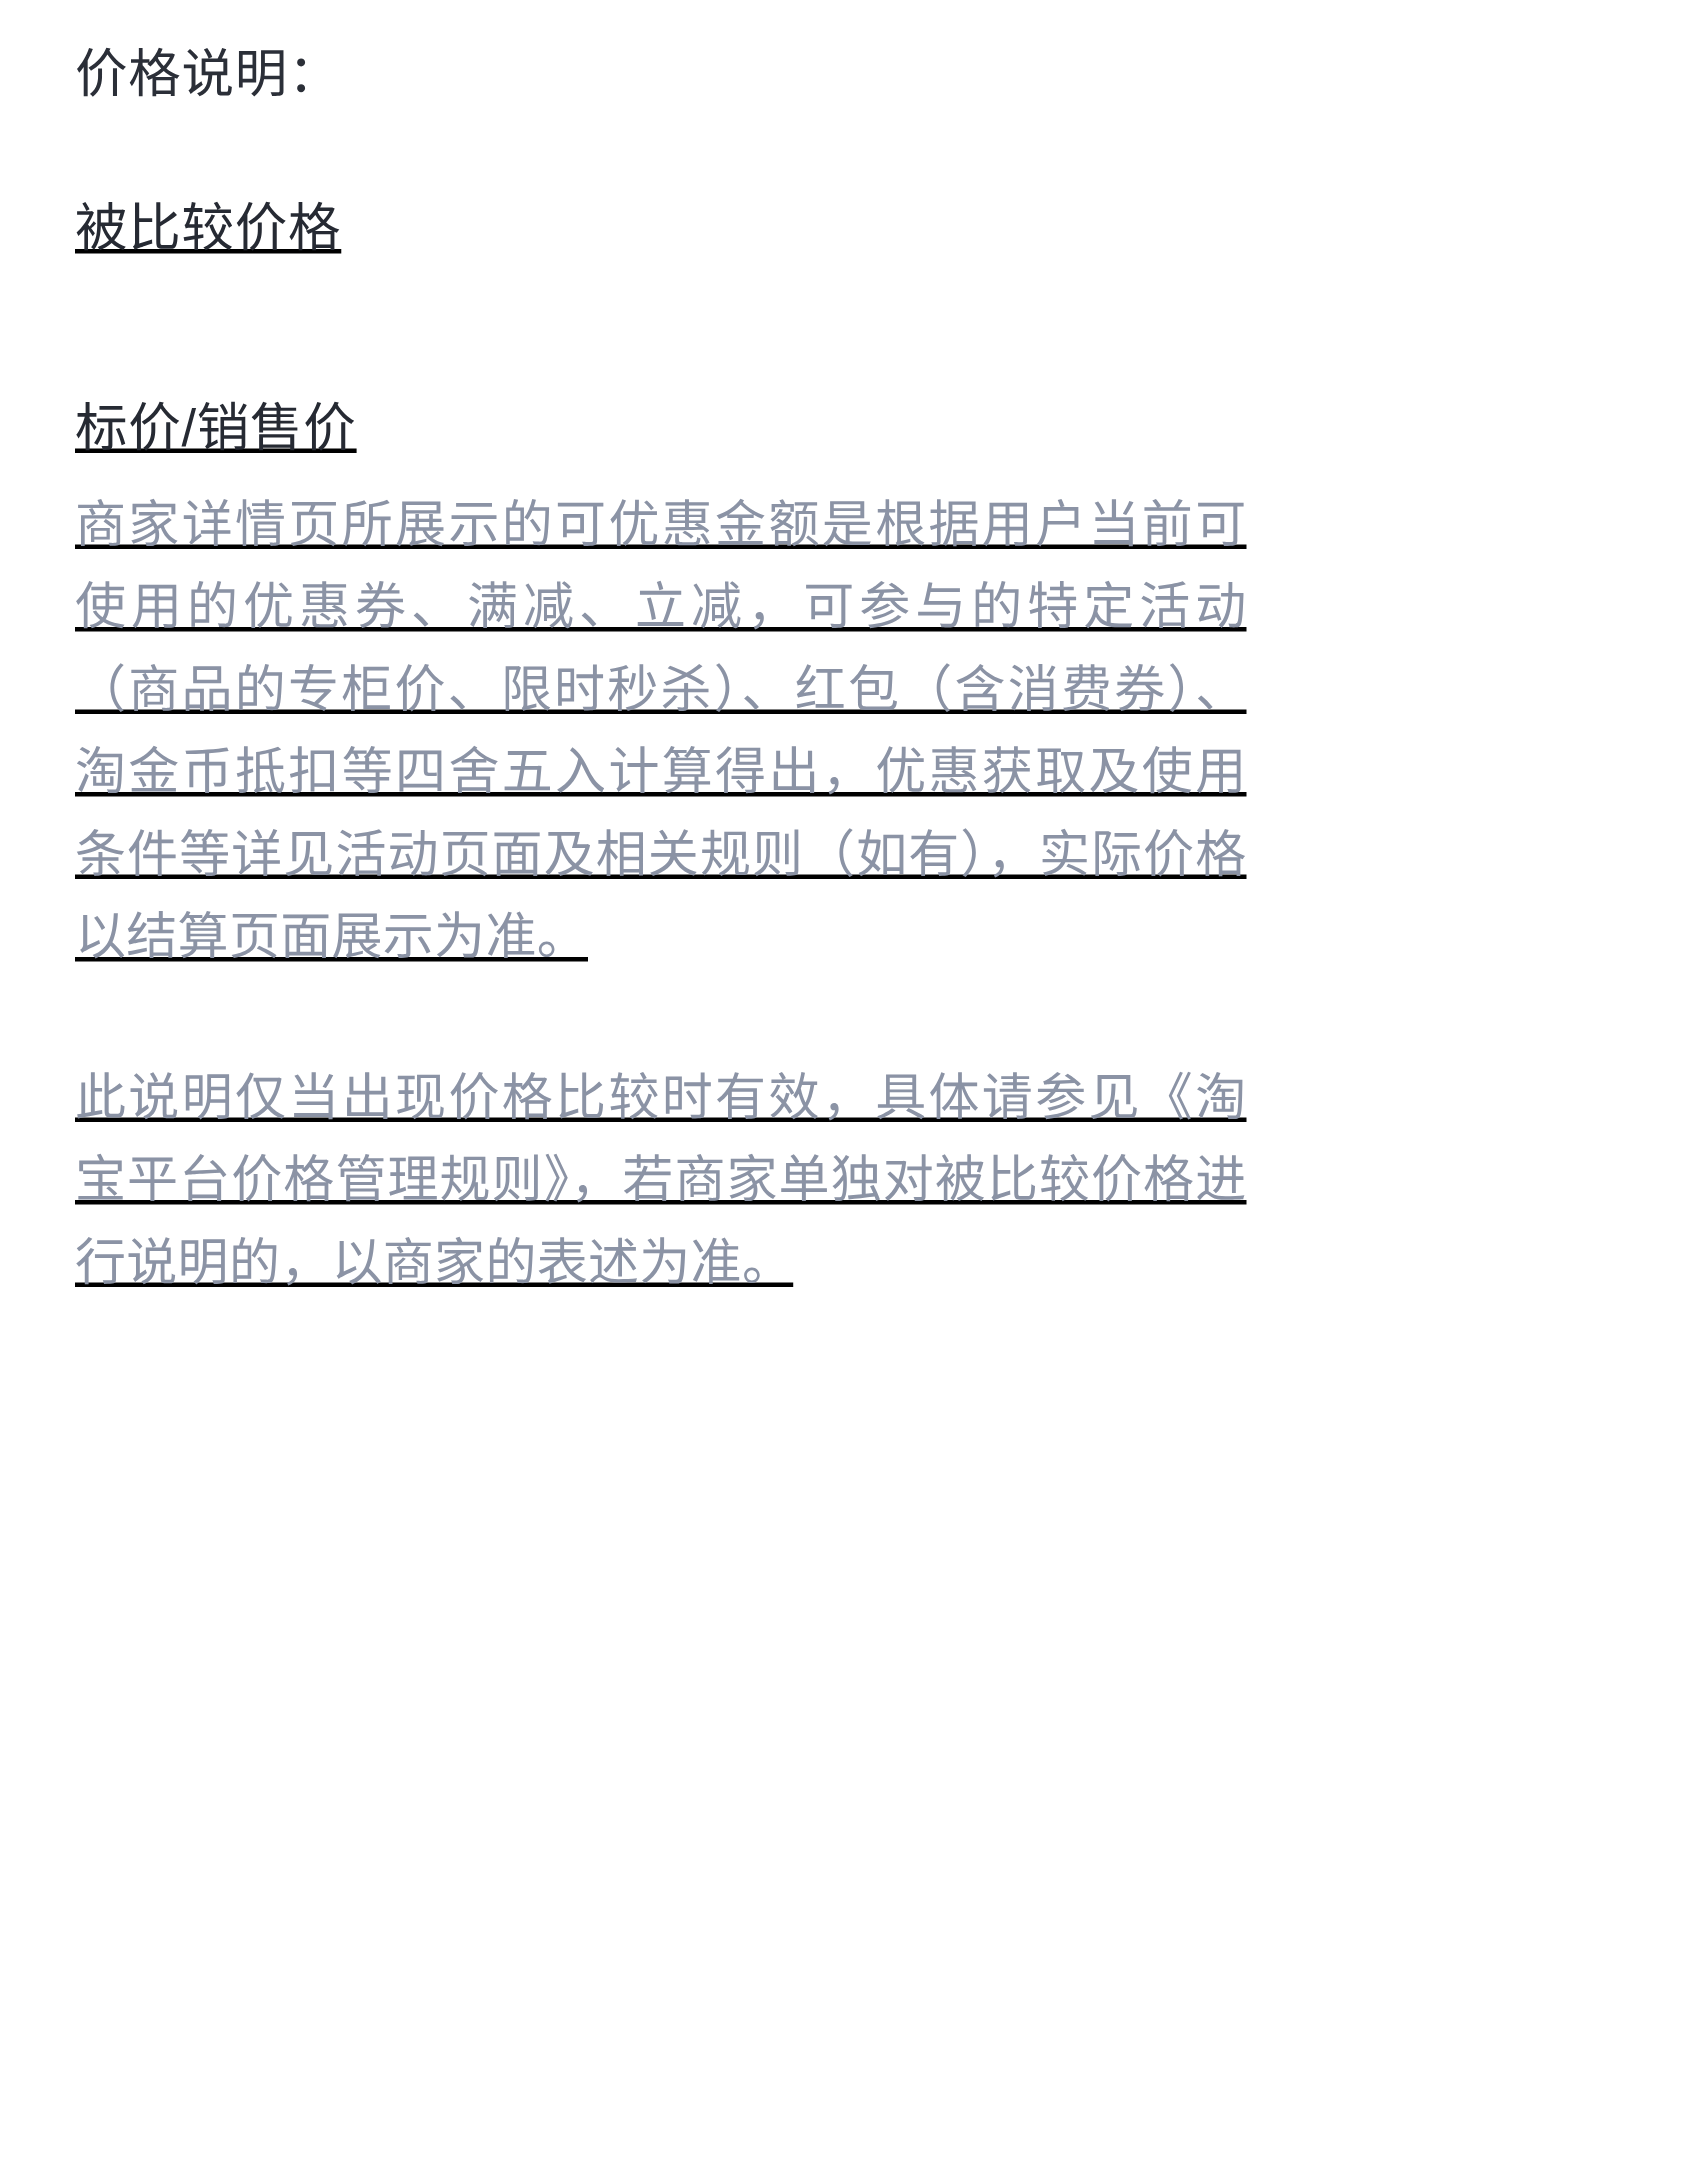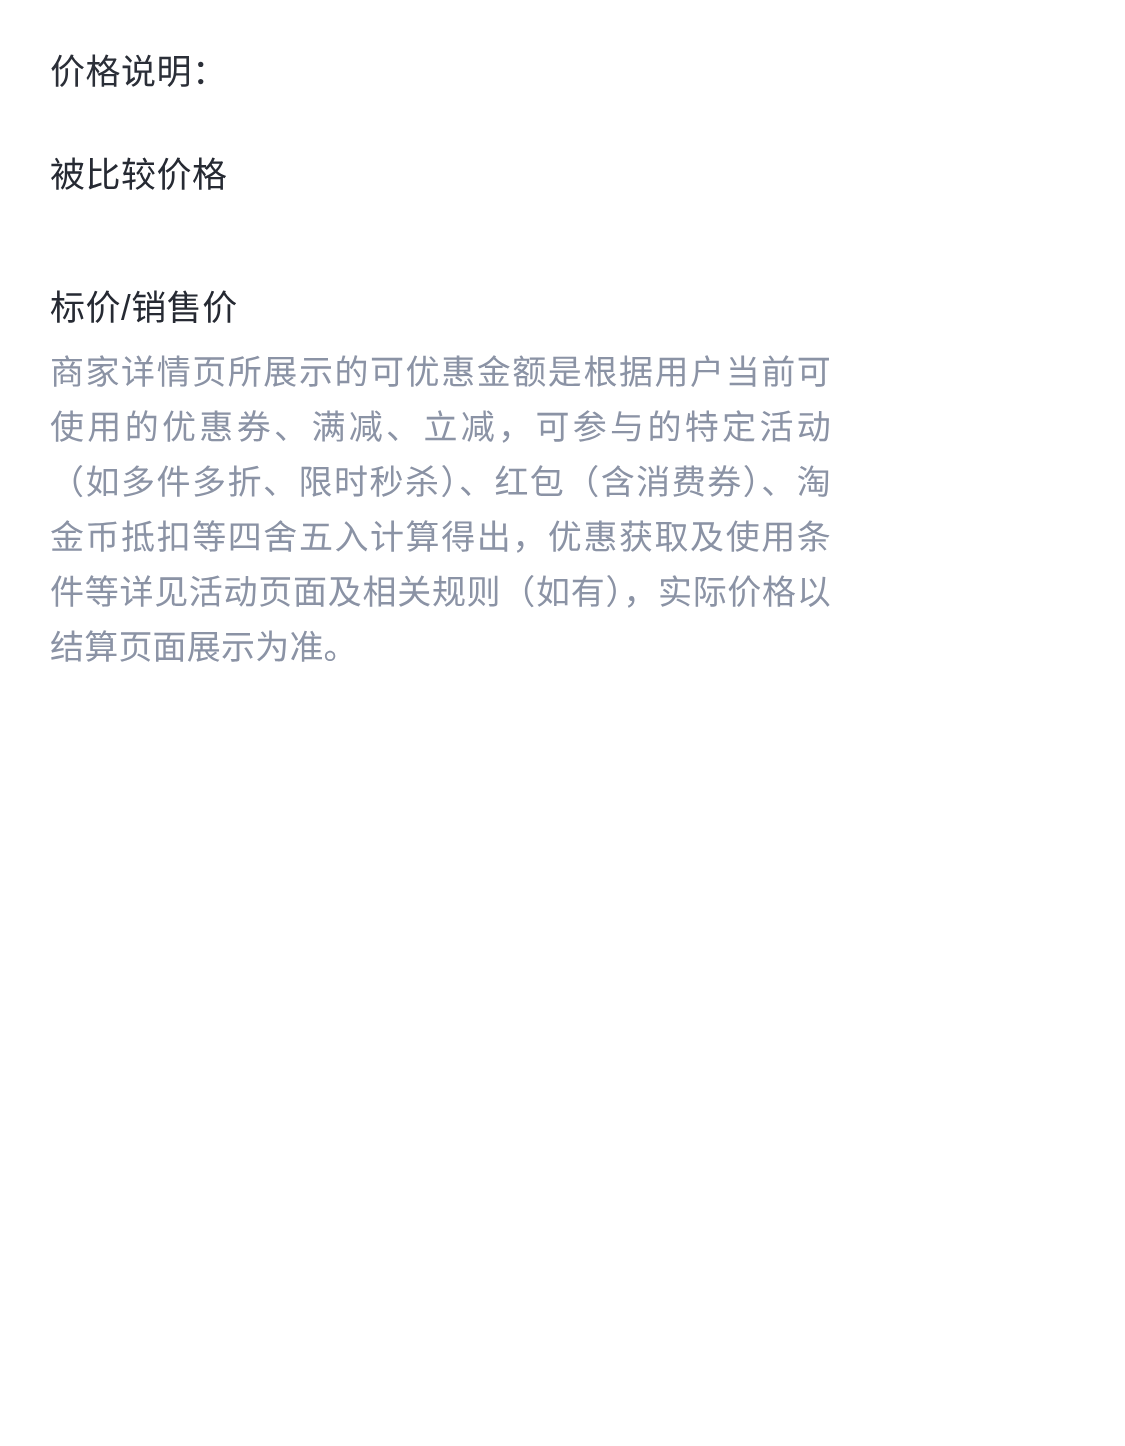--- a/index.html
+++ b/index.html
@@ -11,34 +11,35 @@
   body {
     width: 1125px;
     min-height: 1446px;
     font-family: "Liberation Sans", "DejaVu Sans", sans-serif;
     -webkit-font-smoothing: antialiased;
   }
   .page {
     box-sizing: border-box;
     width: 889px;
     min-height: 1446px;
-    padding: 38px 58px 40px 50px;
+    padding: 16px 58px 40px 50px;
     background: #ffffff;
   }
   .doc-title {
     font-size: 35px;
     line-height: 1.25;
     color: #2b2f38;
     font-weight: 400;
     margin: 0 0 0 0;
     padding-top: 12px;
     letter-spacing: 0.5px;
   }
   .section {
     margin-top: 58px;
+    text-decoration: underline;
   }
   .section-heading {
     font-size: 35px;
     line-height: 1.3;
     color: #262a33;
     font-weight: 400;
     margin: 0 0 14px 0;
     letter-spacing: 0.5px;
   }
   .para {
@@ -63,16 +64,17 @@
 <div class="page">
 
   <h1 class="doc-title">价格说明：</h1>
 
   <div class="section">
     <h2 class="section-heading">被比较价格</h2>
   </div>
 
   <div class="section tight">
     <h2 class="section-heading">标价/销售价</h2>
-    <p class="para">商家详情页所展示的可优惠金额是根据用户当前可使用的优惠券、满减、立减，可参与的特定活动（如多件多折、限时秒杀）、红包（含消费券）、淘金币抵扣等四舍五入计算得出，优惠获取及使用条件等详见活动页面及相关规则（如有），实际价格以结算页面展示为准。</p>
+    <p class="para">商家详情页所展示的可优惠金额是根据用户当前可使用的优惠券、满减、立减，可参与的特定活动（商品的专柜价、限时秒杀）、红包（含消费券）、淘金币抵扣等四舍五入计算得出，优惠获取及使用条件等详见活动页面及相关规则（如有），实际价格以结算页面展示为准。</p>
+    <p class="para">此说明仅当出现价格比较时有效，具体请参见《淘宝平台价格管理规则》，若商家单独对被比较价格进行说明的，以商家的表述为准。</p>
   </div>
 
 </div>
 
 </body></html>

